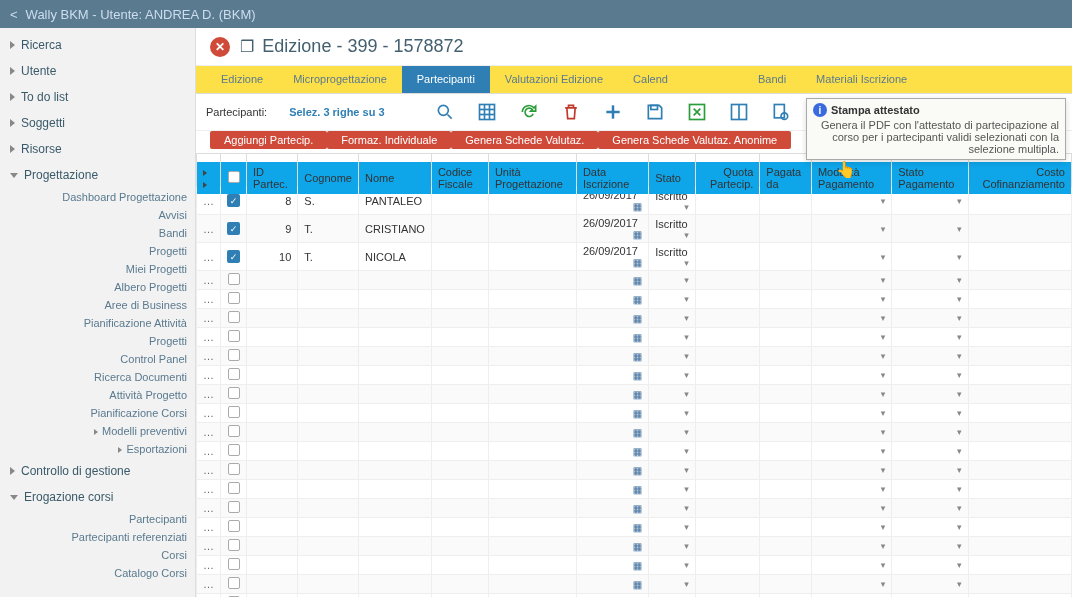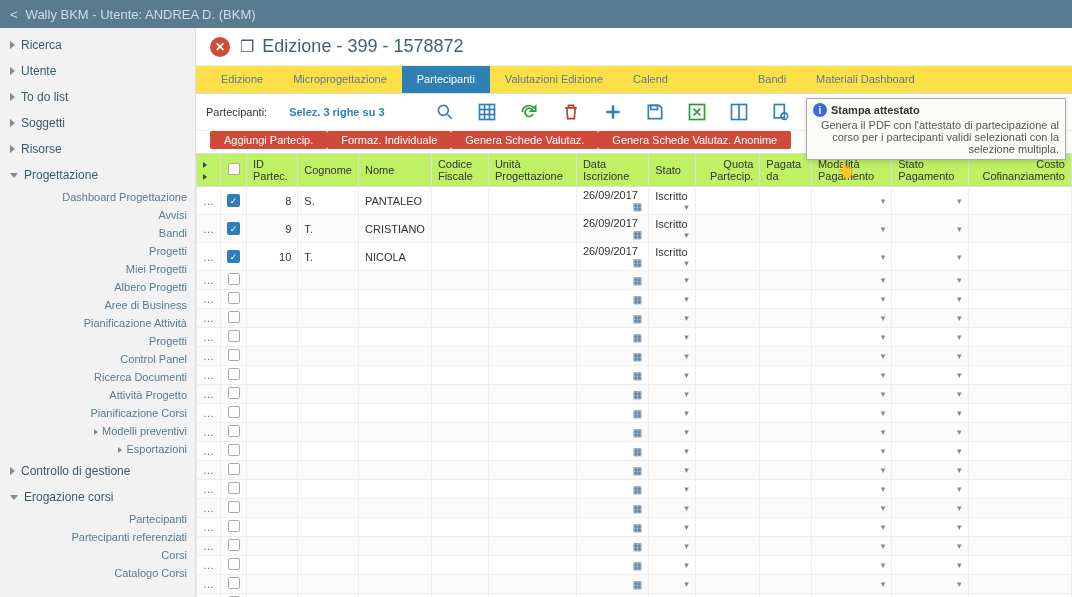--- a/index.html
+++ b/index.html
@@ -24,21 +24,21 @@
 .tab.active { background: #2f7fb5; color: #fff; border-color: #2f7fb5; }
 .toolbar { display: flex; align-items: center; padding: 6px 10px; gap: 18px; border-bottom: 1px solid #eee;}
 .toolbar .label { font-size: 11px; color: #333; margin-right:4px;}
 .toolbar .sel { font-size: 11px; color: #2f7fb5; font-weight:bold;}
 .ticon { width: 24px; height: 24px; display: flex; align-items: center; justify-content: center; cursor: pointer; }
 .ticon svg { width: 20px; height: 20px; }
 .redbtn-row { display: flex; padding: 0 0 4px 14px; }
 .redbtn { background: #d04a3a; color: #fff; font-size: 11px; padding: 3px 14px; cursor: pointer; border-radius: 2px; }
 .grid { flex: 1; overflow: auto; position: relative; }
 table { border-collapse: collapse; width: 100%; font-size: 11px; }
-th { background: #bef264; border: 1px solid #ddd; padding: 4px 6px; text-align: left; font-weight: normal; color: #333; position: sticky; top: 0;}
+th { background: #0ea5e9; border: 1px solid #ddd; padding: 4px 6px; text-align: left; font-weight: normal; color: #333; position: sticky; top: 8px;}
 td { border: 1px solid #eee; padding: 2px 6px; height: 19px; background:#fff;}
 tr:nth-child(even) td { background: #fafafa; }
 .cb-col { width: 22px; text-align: center; }
 .dots { color: #666; cursor: pointer; }
 .cal-icon { float:right; color:#3a6a9a; font-size:10px;}
 .dd-icon { float:right; color:#888; font-size:9px; }
 .checkmark { width:13px;height:13px;background:#2f7fb5;color:#fff;display:inline-flex;align-items:center;justify-content:center;font-size:9px;border-radius:2px;}
 .unchecked { width:12px;height:12px;border:1px solid #aaa;display:inline-block;border-radius:2px;background:#fff;}
 .arrowcol { width:10px; }
 .arrowcol .tri { display:inline-block;width:0;height:0;border-top:3px solid transparent;border-bottom:3px solid transparent;border-left:4px solid #444;}
@@ -115,21 +115,21 @@
 
     <div class="tabs" id="tabs">
         <div class="tab">Edizione</div>
         <div class="tab">Microprogettazione</div>
         <div class="tab active">Partecipanti</div>
         <div class="tab">Valutazioni Edizione</div>
         <div class="tab">Calend</div>
         <div class="tab"></div>
         <div class="tab"></div>
         <div class="tab">Bandi</div>
-        <div class="tab">Materiali Dashboard</div>
+        <div class="tab">Materiali Iscrizione</div>
       </div>
 
     <div class="toolbar">
       <span class="label">Partecipanti:</span>
       <span class="sel">Selez. 3 righe su 3</span>
       <div style="width:12px"></div>
       <div class="ticon">
           <svg viewBox="0 0 24 24" fill="none" stroke="#2f7fb5" stroke-width="2">
             <circle cx="10" cy="10" r="6"></circle>
             <line x1="15" y1="15" x2="20" y2="20"></line>

